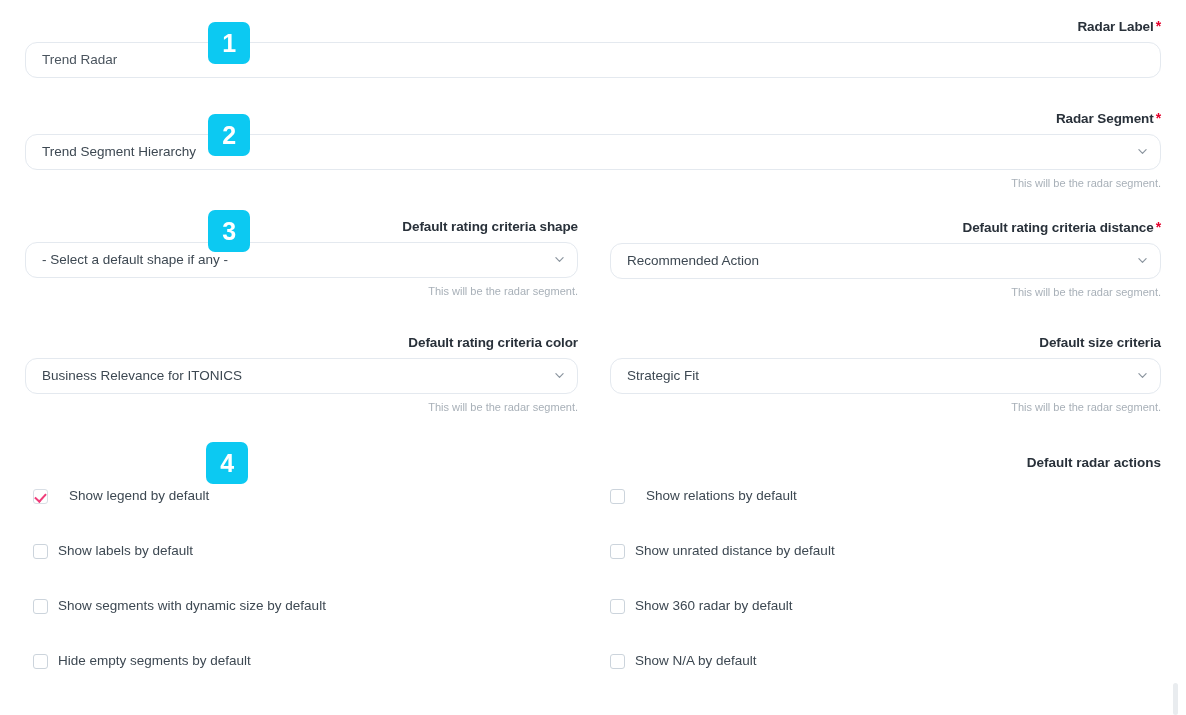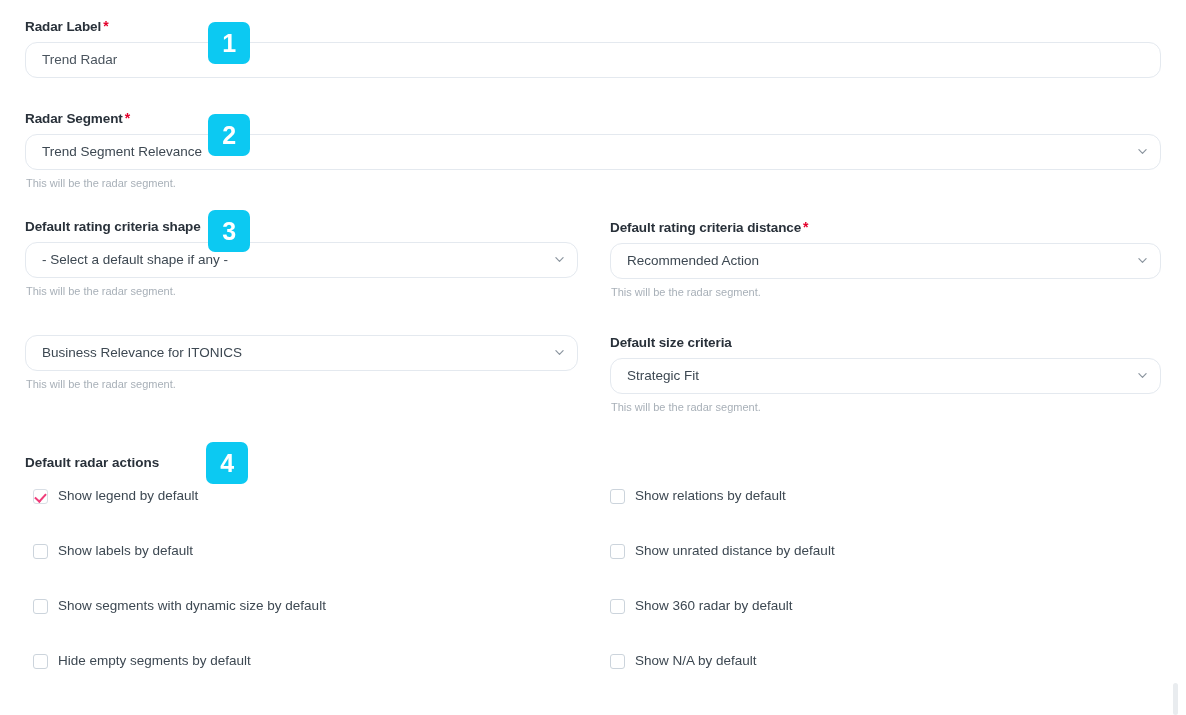--- a/index.html
+++ b/index.html
@@ -14,20 +14,21 @@
     font-family: "Liberation Sans", "DejaVu Sans", sans-serif;
     color: #2f3a44;
     -webkit-font-smoothing: antialiased;
   }
 
   .form-root {
     position: absolute;
     left: 0; top: 0;
     width: 1048px; height: 715px;
     padding: 18px 24px 0 25px;
+    text-align: right;
   }
 
   
   .field-label {
     font-size: 13.5px;
     font-weight: bold;
     color: #29313a;
     letter-spacing: -0.1px;
     margin: 0 0 7px 0;
     display: block;
@@ -101,21 +102,21 @@
     width: 1136px;
   }
   .cb-item {
     position: absolute;
     display: flex;
     align-items: center;
     height: 18px;
   }
   .cb-col-l { left: 8px; }
   .cb-col-r { left: 585px; }
-  .cb-r0 { top: 0px; }
+  .cb-r0 { top: 0px; gap: 11px; }
   .cb-r1 { top: 55px; }
   .cb-r2 { top: 55px; }
   .cb-r3 { top: 110px; }
   .cb-r4 { top: 110px; }
   .cb-r5 { top: 165px; }
 
   .cbox {
     width: 15px; height: 15px;
     border: 1px solid #ccd4dc;
     border-radius: 3px;
@@ -184,21 +185,21 @@
     <div class="control input">
       <span class="value">Trend Radar</span>
     </div>
   </div>
 
   <div class="row-full" id="row-radar-segment">
     <label class="field-label">
       <span>Radar Segment</span><span class="req-star">*</span>
     </label>
     <div class="control select">
-      <span class="value">Trend Segment Relevance</span>
+      <span class="value">Trend Segment Hierarchy</span>
       <span class="chev">
         <svg width="9" height="9" viewBox="0 0 10 10">
             <path d="M1 3 L5 7 L9 3" fill="none" stroke="#8a949e" stroke-width="1.3" stroke-linecap="round" stroke-linejoin="round"></path>
           </svg>
       </span>
     </div>
     <div class="helper">This will be the radar segment.</div>
   </div>
 
   <div class="col-left" id="row-shape">
@@ -225,20 +226,23 @@
       <span class="chev">
         <svg width="9" height="9" viewBox="0 0 10 10">
             <path d="M1 3 L5 7 L9 3" fill="none" stroke="#8a949e" stroke-width="1.3" stroke-linecap="round" stroke-linejoin="round"></path>
           </svg>
       </span>
     </div>
     <div class="helper">This will be the radar segment.</div>
   </div>
 
   <div class="col-left" id="row-color">
+    <label class="field-label">
+      <span>Default rating criteria color</span>
+    </label>
     <div class="control select">
       <span class="value">Business Relevance for ITONICS</span>
       <span class="chev">
         <svg width="9" height="9" viewBox="0 0 10 10">
             <path d="M1 3 L5 7 L9 3" fill="none" stroke="#8a949e" stroke-width="1.3" stroke-linecap="round" stroke-linejoin="round"></path>
           </svg>
       </span>
     </div>
     <div class="helper">This will be the radar segment.</div>
   </div>

